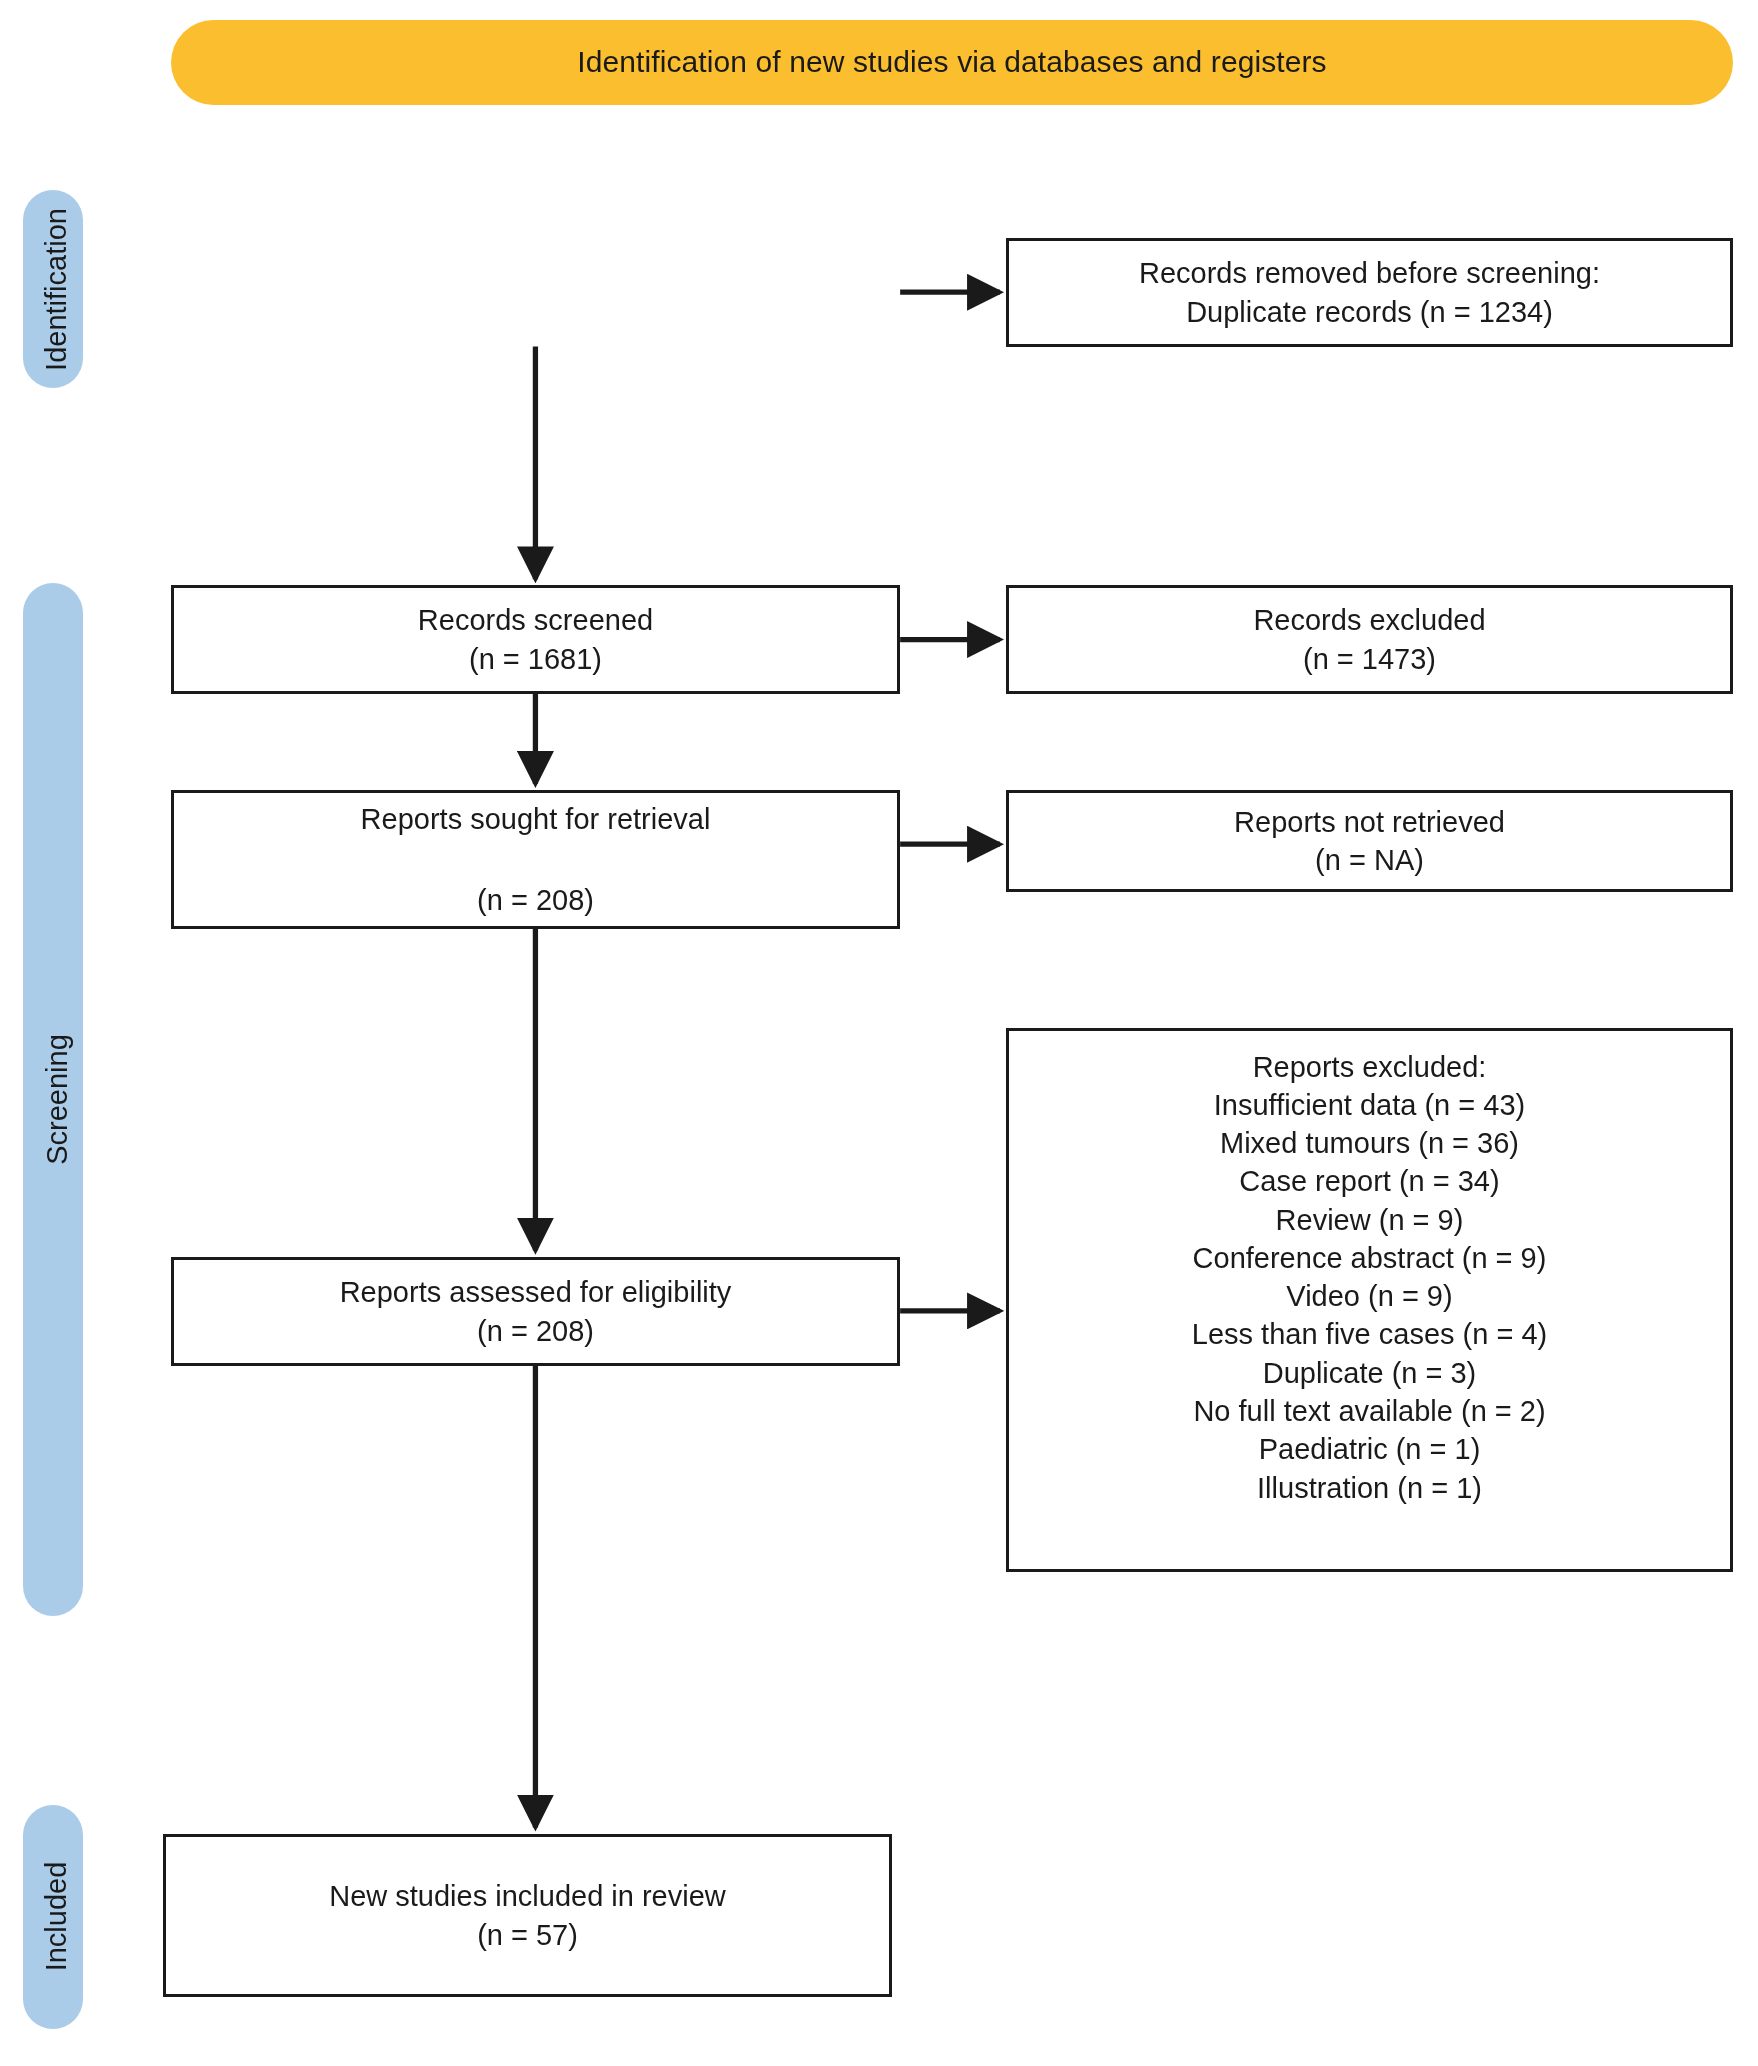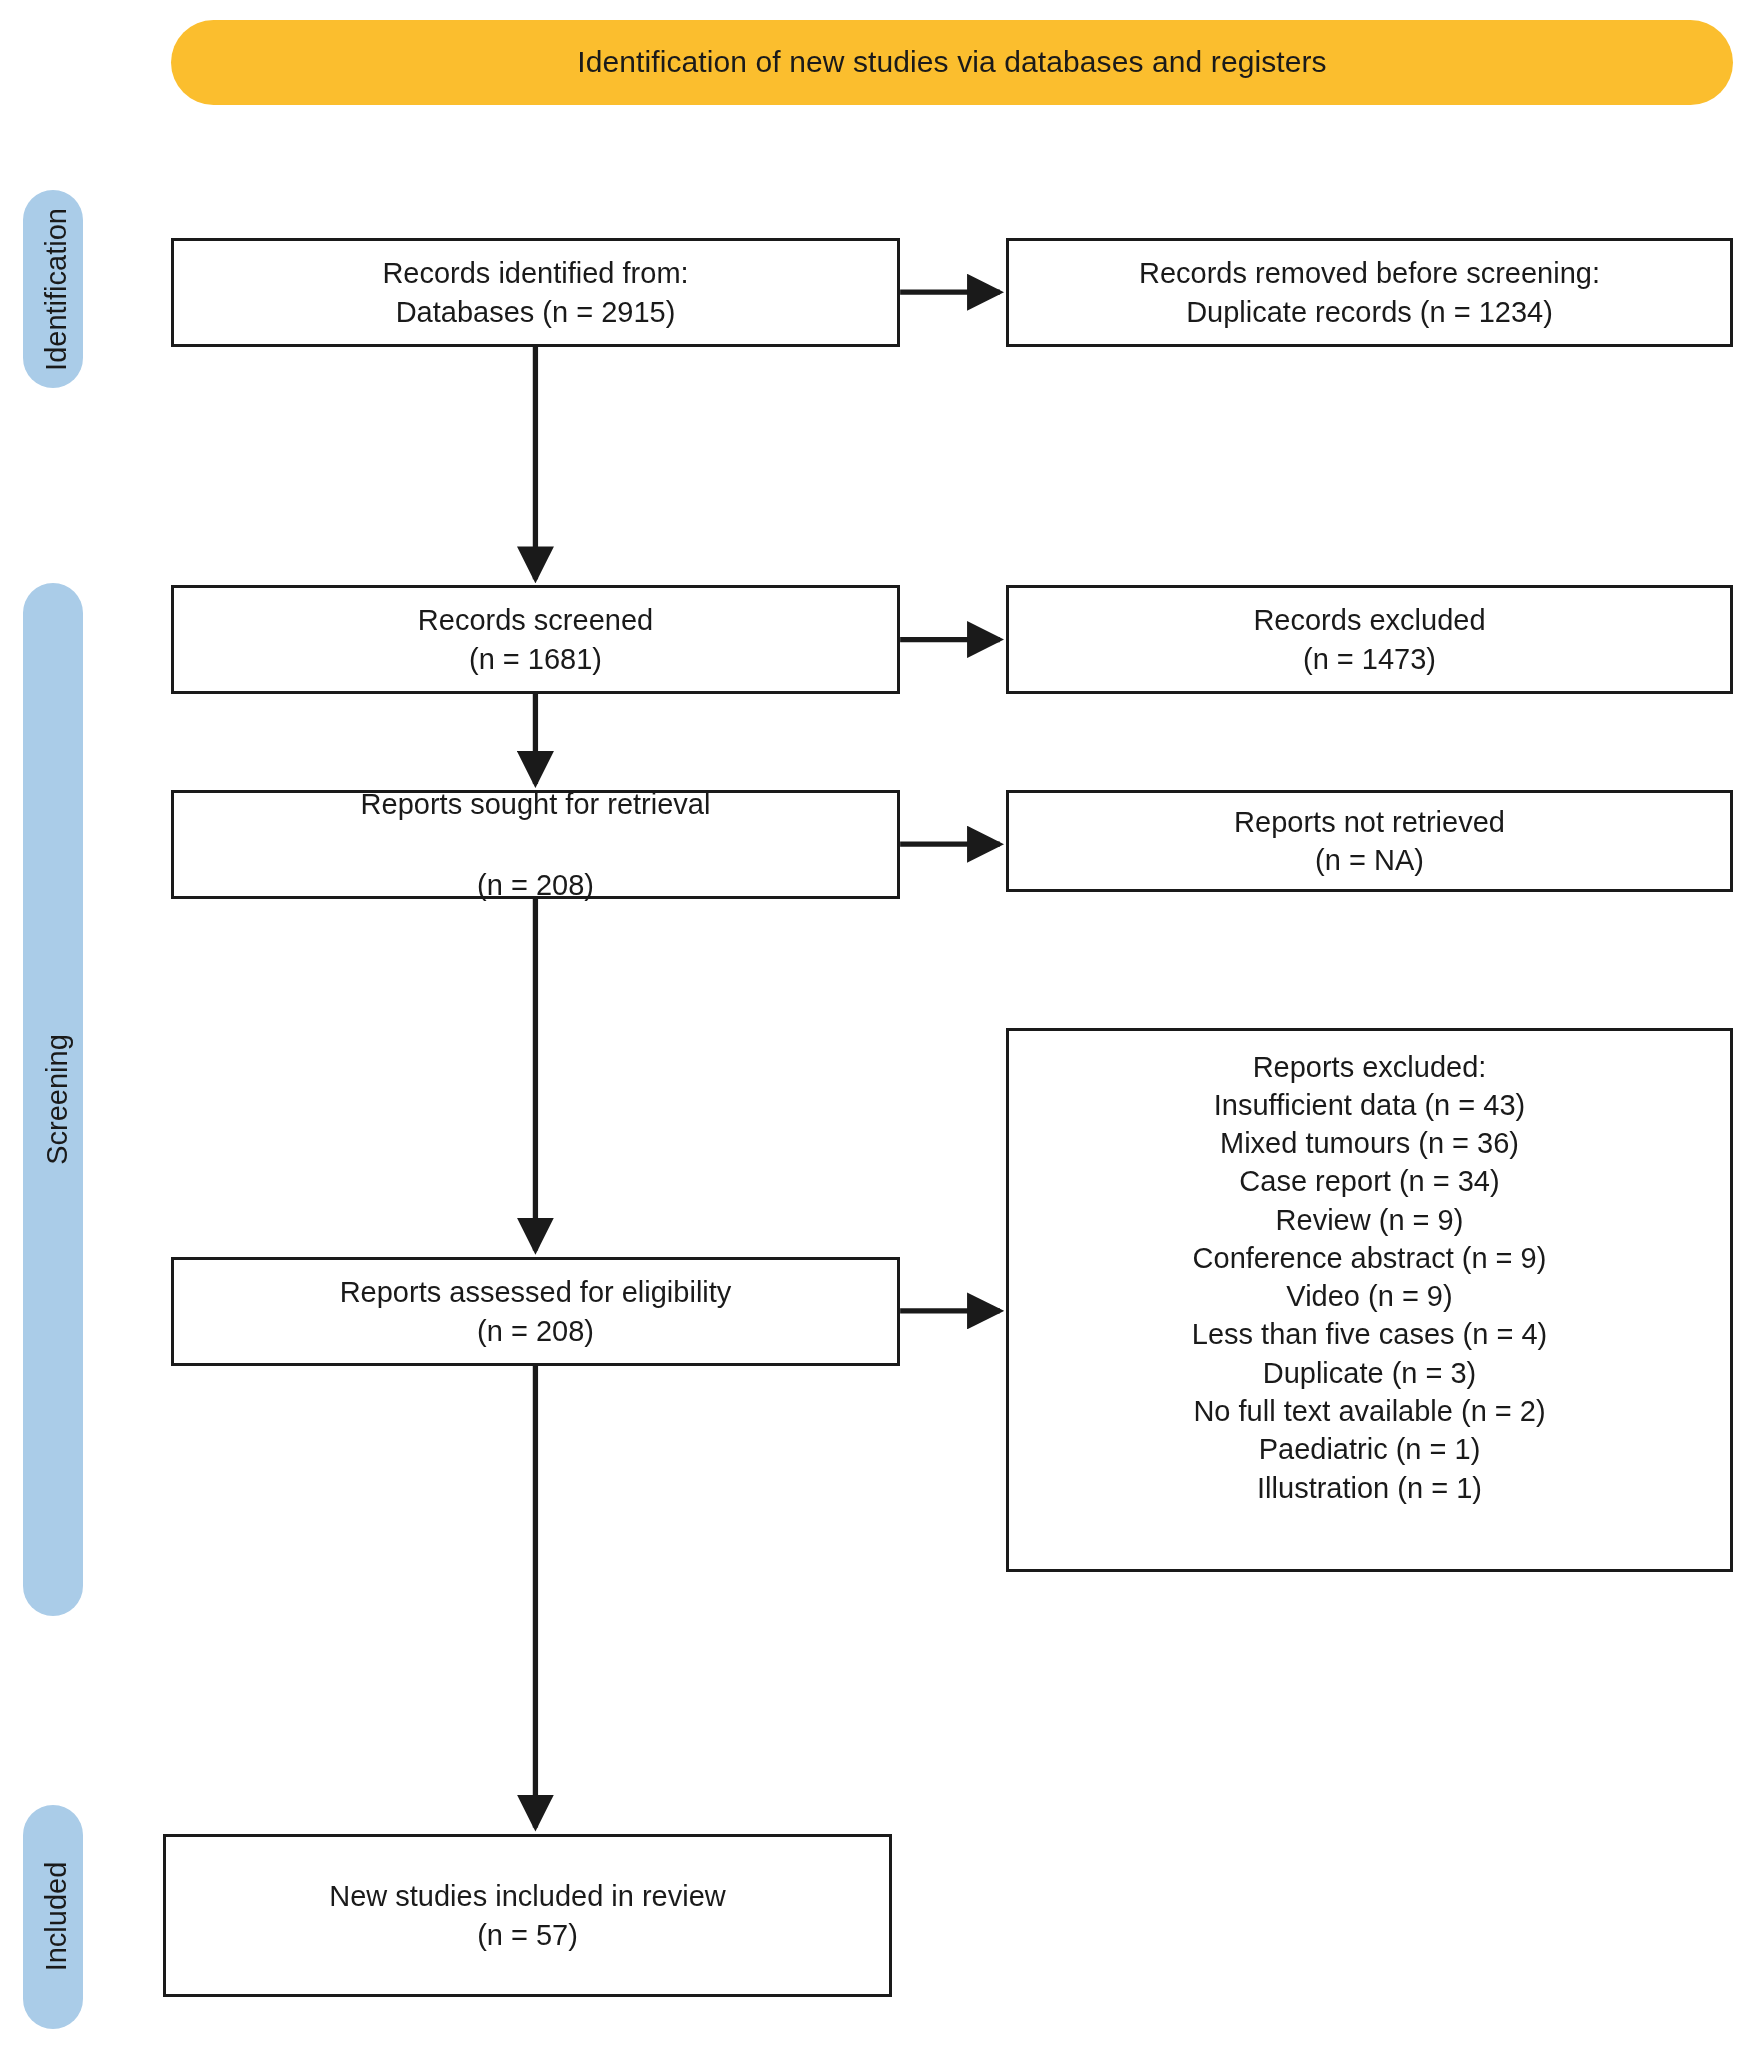--- a/index.html
+++ b/index.html
@@ -84,21 +84,21 @@
     font-size: 29px;
     line-height: 1.32;
     color: #1a1a1a;
     text-align: center;
     white-space: nowrap;
   }
 
   
   #box-identified   { left: 171px; top: 238px;  width: 729px; height: 109px; }
   #box-screened     { left: 171px; top: 585px;  width: 729px; height: 109px; }
-  #box-sought       { left: 171px; top: 790px; width: 729px; height: 109px; gap: 42px; }
+  #box-sought       { left: 171px; top: 790px; width: 729px; height: 139px; gap: 42px; }
   #box-assessed     { left: 171px; top: 1257px; width: 729px; height: 109px; }
   #box-included     { left: 163px; top: 1834px; width: 729px; height: 163px; }
 
   
   #box-removed      { left: 1006px; top: 238px;  width: 727px; height: 109px; }
   #box-excluded     { left: 1006px; top: 585px;  width: 727px; height: 109px; }
   #box-notretrieved { left: 1006px; top: 790px; width: 727px; height: 102px; }
   #box-reports-excluded {
     left: 1006px; top: 1028px; width: 727px; height: 544px;
     justify-content: flex-start; padding-top: 16.6px;
@@ -148,24 +148,20 @@
 
     <line x1="1192" y1="1118" x2="1324" y2="1118" stroke="#1a1a1a" stroke-width="7" marker-end="url(#arrowhead)"></line>
 
     <line x1="709" y1="1190" x2="709" y2="1656" stroke="#1a1a1a" stroke-width="7" marker-end="url(#arrowhead)"></line>
 
     <line x1="1192" y1="1736" x2="1324" y2="1736" stroke="#1a1a1a" stroke-width="7" marker-end="url(#arrowhead)"></line>
 
     <line x1="709" y1="1808" x2="709" y2="2420" stroke="#1a1a1a" stroke-width="7" marker-end="url(#arrowhead)"></line>
   </svg>
 
-  <div class="node-box" id="box-identified">
-    <div class="node-line">Records identified from:</div>
-    <div class="node-line">Databases (n = 2915)</div>
-  </div>
 
   <div class="node-box" id="box-removed">
     <div class="node-line">Records removed before screening:</div>
     <div class="node-line">Duplicate records (n = 1234)</div>
   </div>
 
   <div class="node-box" id="box-screened">
     <div class="node-line">Records screened</div>
     <div class="node-line">(n = 1681)</div>
   </div>

